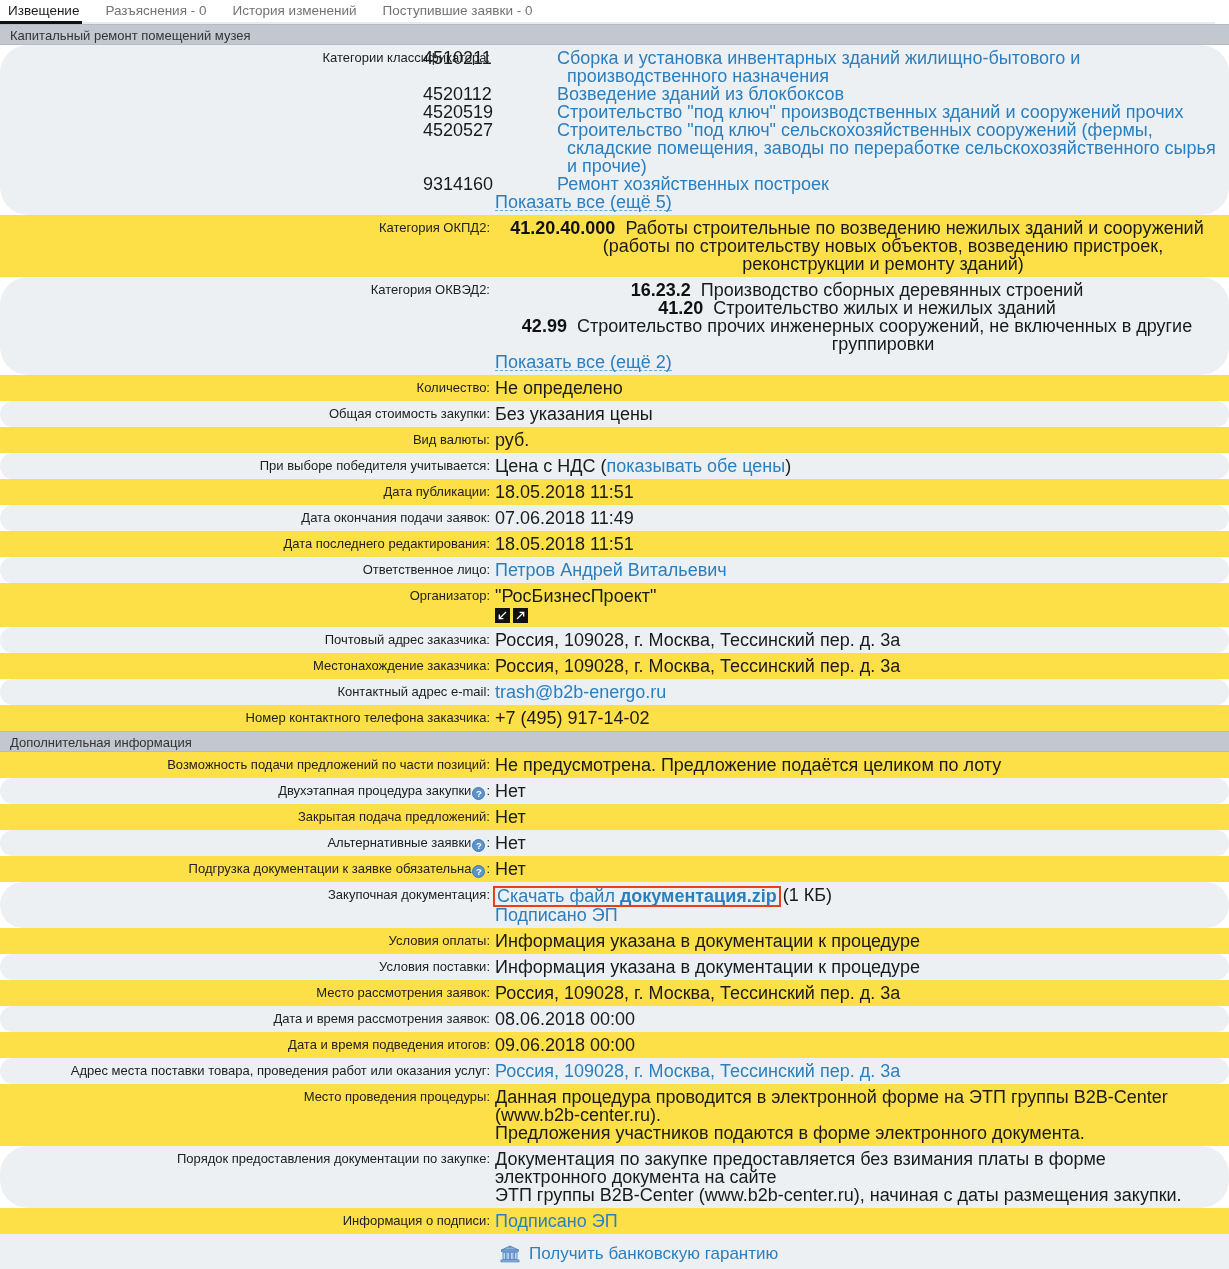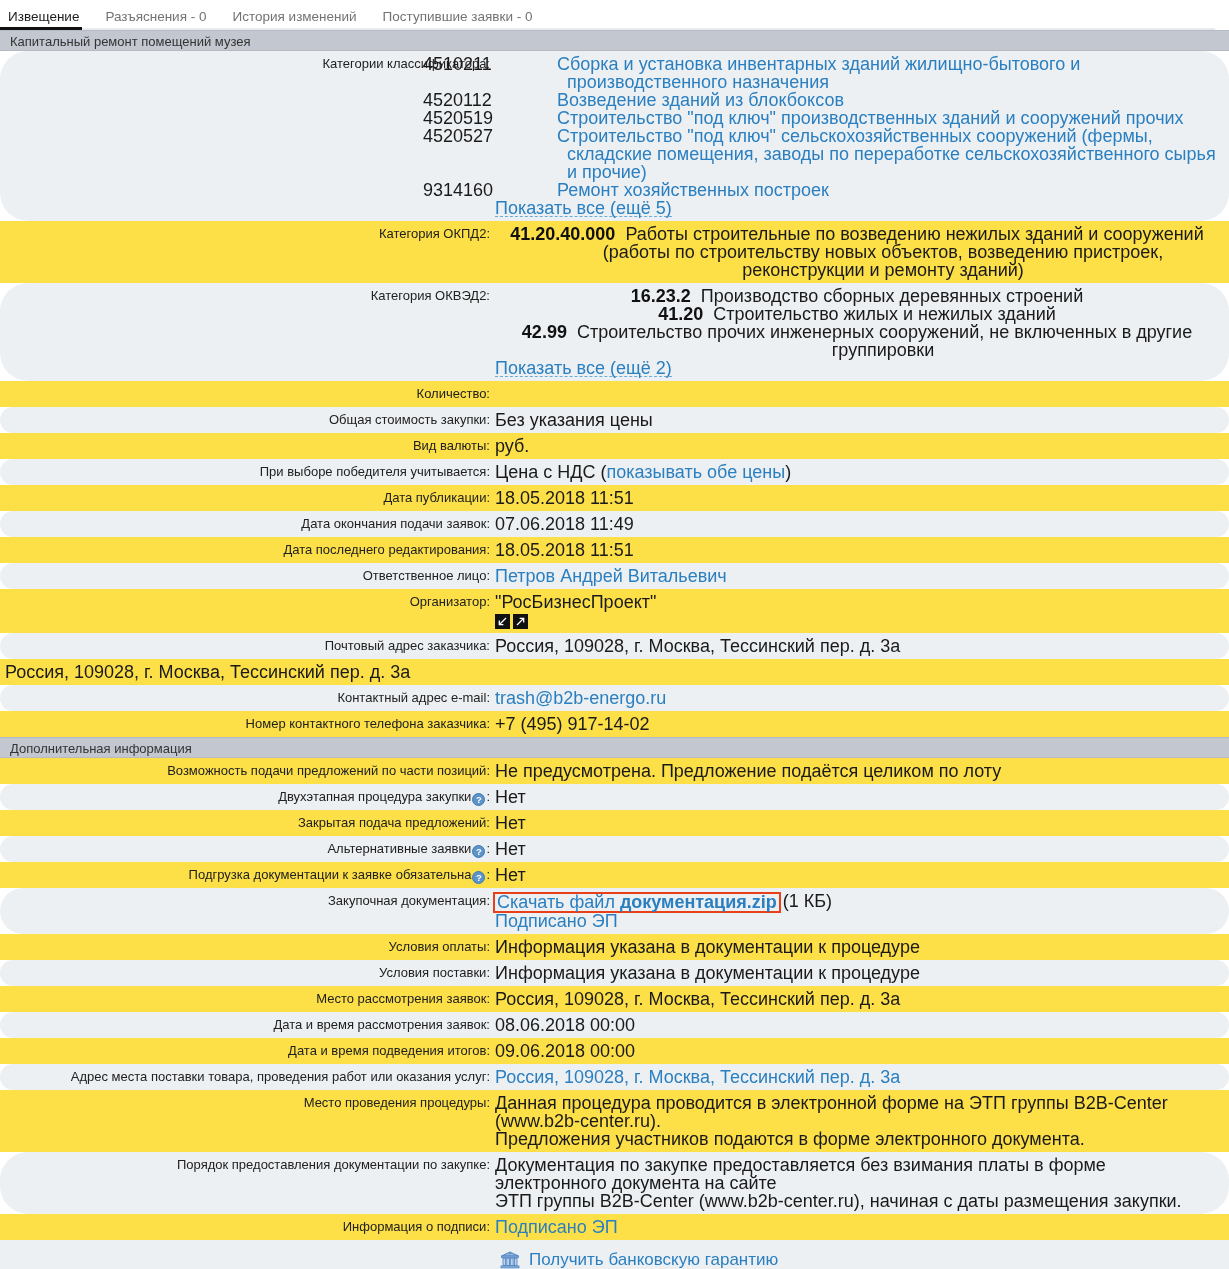--- a/index.html
+++ b/index.html
@@ -18,21 +18,21 @@
   #page {
     width: 1229px;
     position: relative;
   }
 
   
   .tabs {
     display: flex;
     align-items: flex-end;
     padding: 6px 0 0 8px;
-    height: 30px;
+    height: 24px;
     box-sizing: border-box;
     position: relative;
   }
   .tabs::after {
     content: "";
     position: absolute;
     left: 0; right: 14px; bottom: 0;
     height: 2px;
     background: #e9ecef;
   }
@@ -255,20 +255,21 @@
     <div class="val">
       <span class="hang2 okpd-line"><span class="code-b">16.23.2</span>&nbsp; <span>Производство сборных деревянных строений</span></span>
       <span class="hang2 okpd-line"><span class="code-b">41.20</span>&nbsp; <span>Строительство жилых и нежилых зданий</span></span>
       <span class="hang2 okpd-line"><span class="code-b">42.99</span>&nbsp; <span>Строительство прочих инженерных сооружений, не включенных в другие группировки</span></span>
       <span class="cat-line"><span class="lnk-dotted">Показать все (ещё 2)</span></span>
     </div>
   </div>
 
   <div class="row odd">
     <div class="lbl">Количество:</div>
+    <div class="val nowrap">Не определено</div>
   </div>
 
   <div class="row even">
     <div class="lbl">Общая стоимость закупки:</div>
     <div class="val nowrap">Без указания цены</div>
   </div>
 
   <div class="row odd">
     <div class="lbl">Вид валюты:</div>
     <div class="val nowrap">руб.</div>
@@ -324,20 +325,21 @@
       </span>
     </div>
   </div>
 
   <div class="row even">
     <div class="lbl">Почтовый адрес заказчика:</div>
     <div class="val nowrap">Россия, 109028, г. Москва, Тессинский пер. д. 3а</div>
   </div>
 
   <div class="row odd">
+    <div class="lbl">Местонахождение заказчика:</div>
     <div class="val nowrap">Россия, 109028, г. Москва, Тессинский пер. д. 3а</div>
   </div>
 
   <div class="row even">
     <div class="lbl">Контактный адрес e-mail:</div>
     <div class="val nowrap">
       <a>trash@b2b-energo.ru</a>
     </div>
   </div>
 

